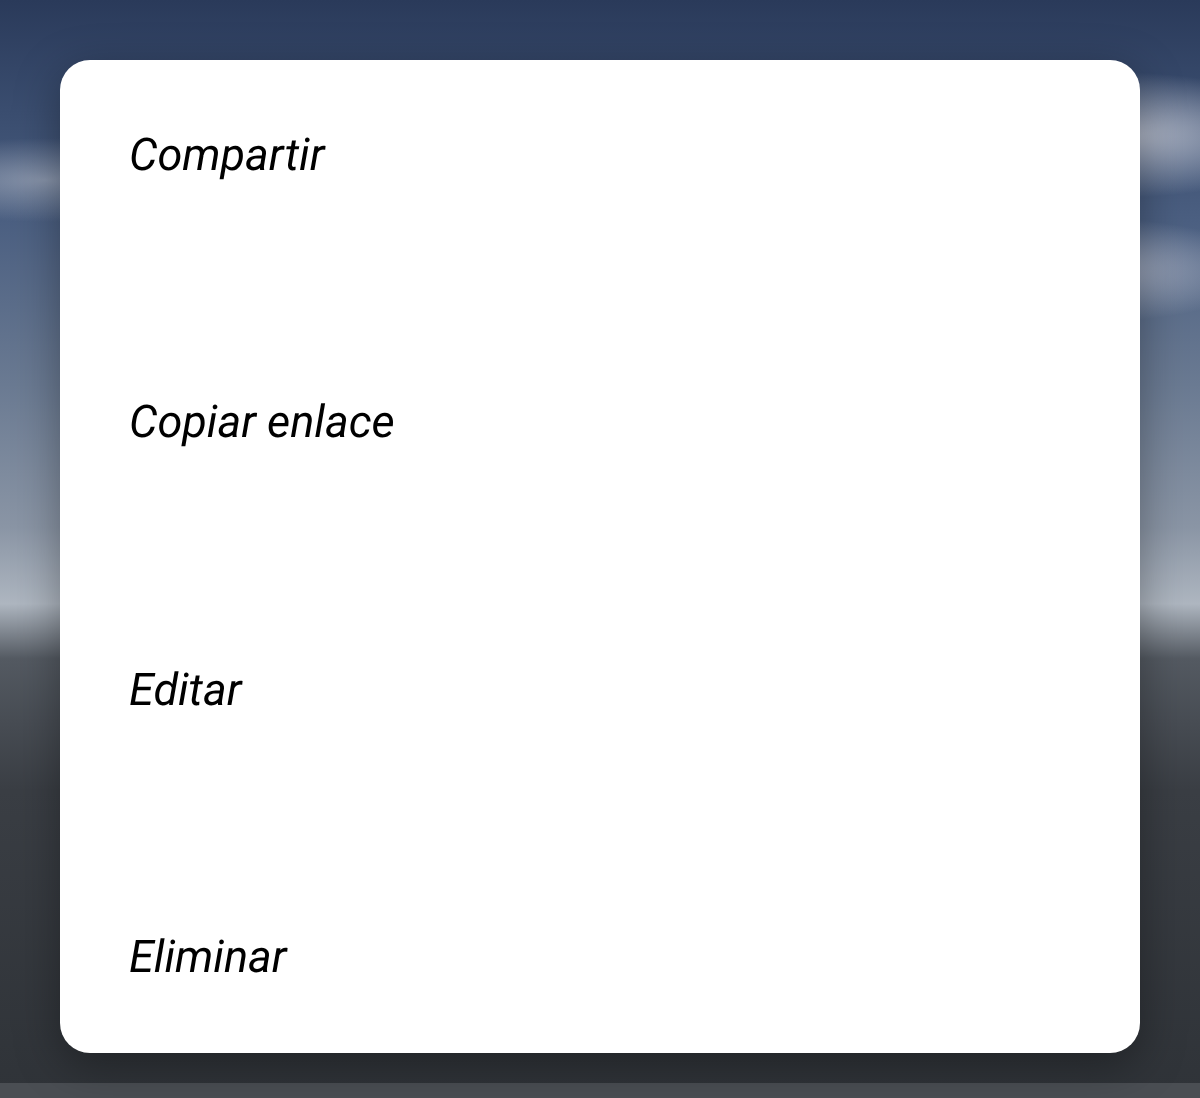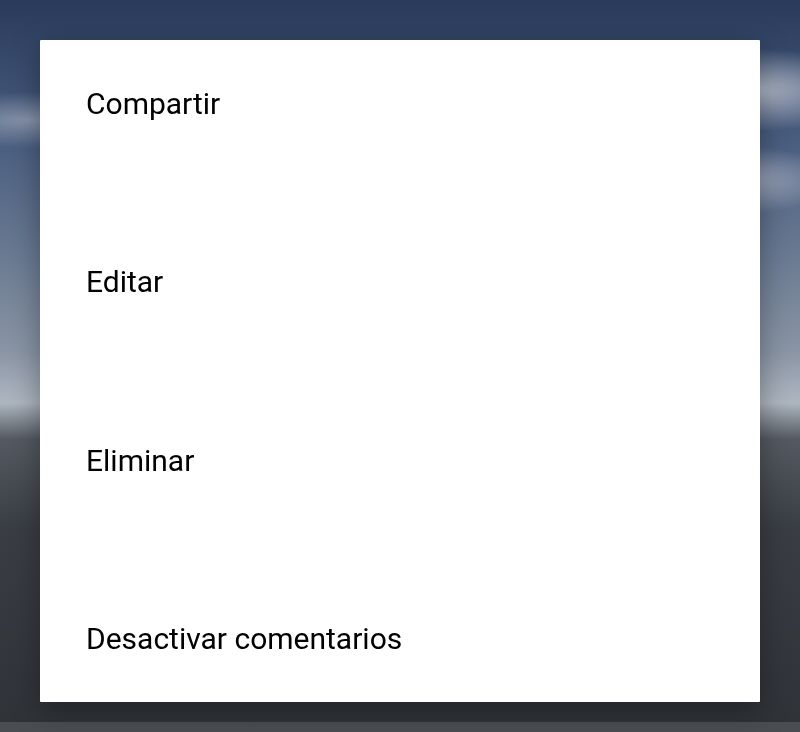--- a/index.html
+++ b/index.html
@@ -48,23 +48,24 @@
       height: 10px;
       background: #4a4e53;
     }
     .menu-panel {
       position: absolute;
       left: 40px;
       right: 40px;
       top: 40px;
       bottom: 30px;
       background: #ffffff;
-      border-radius: 1px;
+      border-radius: 20px;
       box-shadow: 0 8px 30px rgba(0,0,0,0.35);
       padding: 18px 0;
+      font-style: italic;
     }
     .menu-list {
       list-style: none;
       display: flex;
       flex-direction: column;
       height: 100%;
       justify-content: space-between;
     }
     .menu-item {
       padding: 28px 46px;
@@ -89,22 +90,22 @@
   <div class="bg-clouds"></div>
   <div class="bg-bottom-bar"></div>
 </div>
 
 <div class="menu-panel">
   <ul class="menu-list">
     <li class="menu-item">
       <span>Compartir</span>
     </li>
     <li class="menu-item">
+      <span>Copiar enlace</span>
+    </li>
+    <li class="menu-item">
       <span>Editar</span>
     </li>
     <li class="menu-item">
       <span>Eliminar</span>
     </li>
-    <li class="menu-item">
-      <span>Desactivar comentarios</span>
-    </li>
   </ul>
 </div>
 
 </body></html>

